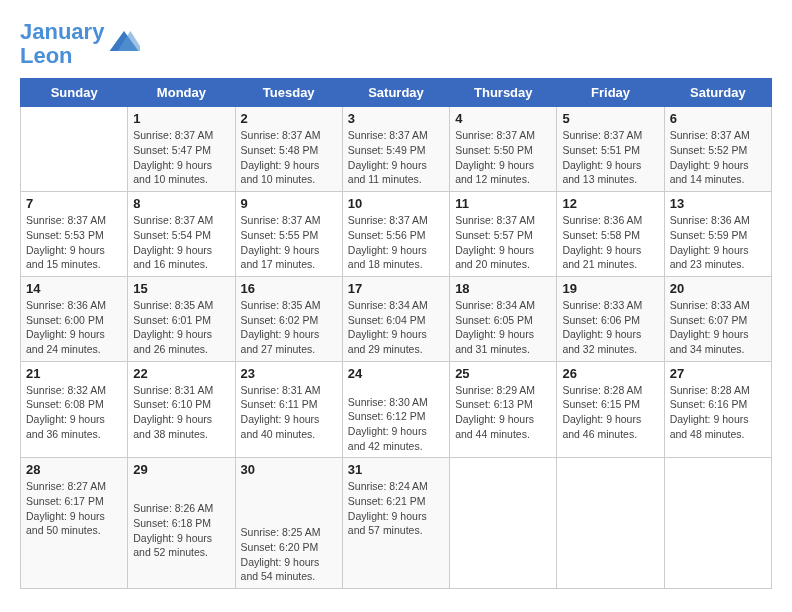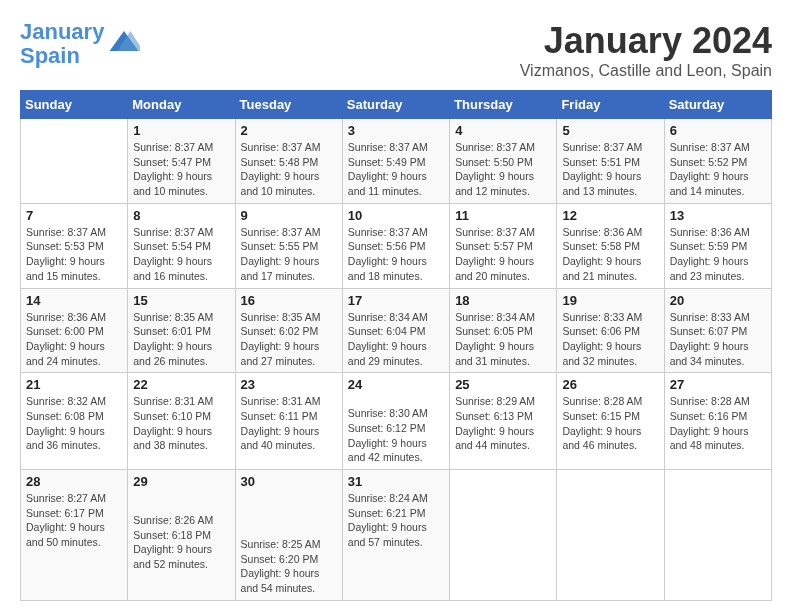--- a/index.html
+++ b/index.html
@@ -51,21 +51,21 @@
       width: 100%;
       border-collapse: collapse;
       table-layout: fixed;
     }
     thead th {
       background-color: #3a6abf;
       color: #fff;
       padding: 6px 4px;
       font-size: 13px;
       font-weight: bold;
-      text-align: left;
+      text-align: center;
       border: 1px solid #3a6abf;
     }
     tbody td {
       border: 1px solid #ccc;
       vertical-align: top;
       padding: 4px 5px;
       height: 80px;
       font-size: 11px;
       color: #333;
       background: #fff;
@@ -90,32 +90,28 @@
   </style>
 </head>
 <body>
 
 <div class="header-area">
   <div class="logo">
     <div>
       <div style="display:flex; align-items:center;">
         <div class="logo-text">
           <span>January</span><br>
-          <span style="color:#4a90d9;">Spain</span>
+          <span style="color:#4a90d9;">Leon</span>
         </div>
         <svg class="logo-icon" viewBox="0 0 40 40">
           <polygon points="20,5 38,30 2,30" fill="#3a7ac4"></polygon>
           <polygon points="28,5 44,30 12,30" fill="#5a9ad4" opacity="0.6"></polygon>
         </svg>
       </div>
     </div>
-  </div>
-  <div class="title-area">
-    <div class="month-title">January 2024</div>
-    <div class="location-title">Vizmanos, Castille and Leon, Spain</div>
   </div>
 </div>
 
 <table>
   <thead>
     <tr>
     <th>Sunday</th>
         <th>Monday</th>
         <th>Tuesday</th>
         <th>Saturday</th>

